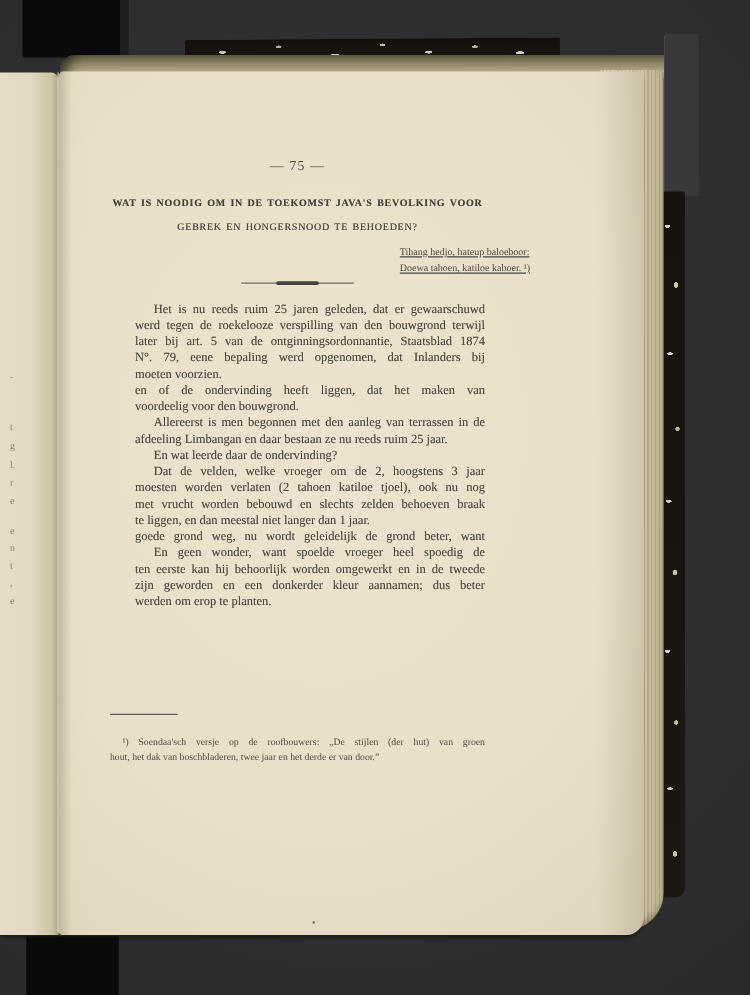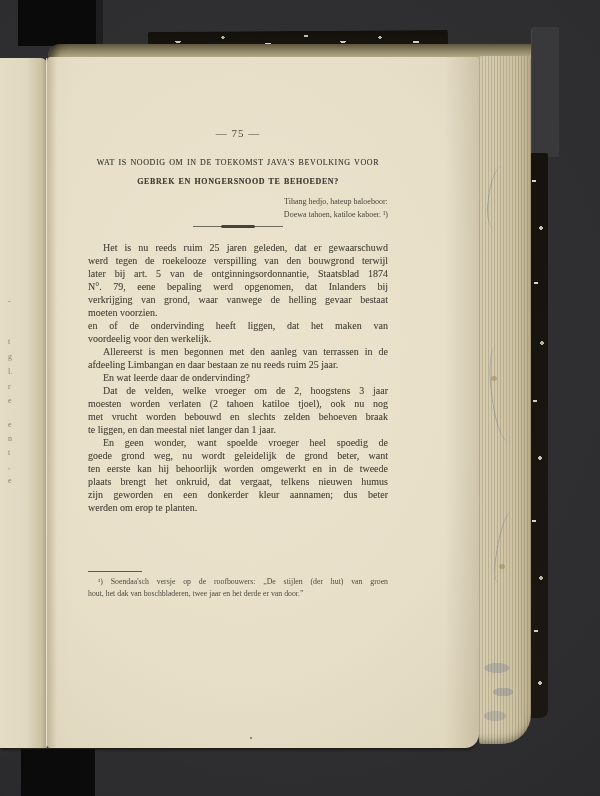--- a/index.html
+++ b/index.html
@@ -72,20 +72,21 @@
 
   .main-page {
     position:absolute; left:47px; top:57px; width:432px; height:691px;
     background:
       linear-gradient(90deg, rgba(150,138,105,0.45) 0px, rgba(222,213,185,0.25) 10px, rgba(0,0,0,0) 26px),
       linear-gradient(90deg, rgba(0,0,0,0) 92%, rgba(120,108,75,0.22) 100%),
       radial-gradient(90% 75% at 45% 42%, var(--page, #ebe3cd) 0%, #e7dfc8 62%, #ded5bc 100%);
     border-radius: 4px 2px 14px 3px;
     box-shadow: 0 4px 3px -2px rgba(20,16,8,0.6);
     color: var(--ink, #4b473c);
+    padding-left: 36px;
   }
   .crease { position:absolute; left:46px; top:58px; width:1px; height:688px; background:rgba(250,245,228,0.8); }
 
   .fore-edge {
     position:absolute; left:479px; top:56px; width:52px; height:688px;
     background-image:
       repeating-linear-gradient(90deg, rgba(120,108,82,0.28) 0 1px, rgba(0,0,0,0) 1px 3px),
       linear-gradient(90deg, #d7cdb0 0%, #cdc2a2 70%, #b8ac8b 100%);
     border-radius: 3px 5px 30px 3px;
     box-shadow: inset 0 -8px 8px -6px rgba(30,24,12,0.5);
@@ -104,44 +105,44 @@
   
   .page-number {
     position:absolute; left:41px; top:70px; width:300px;
     text-align:center; font-size:11px; letter-spacing:1px; color:#4e4a3f;
   }
   .title-line {
     position:absolute; left:41px; width:300px; text-align:center; white-space:nowrap;
     font-size:8px; letter-spacing:0.6px; word-spacing:1px; color:#45413a;
     text-shadow: 0 0 0.5px rgba(69,65,58,0.55);
   }
-  .title-line.l1 { top:101px; }
-  .title-line.l2 { top:120px;font-weight:bold; }
+  .title-line.l1 { top:101px;font-weight:bold; }
+  .title-line.l2 { top:120px; }
   .epigraph {
-    position:absolute; top:138px; right:91px; text-align:center;
-    font-size:8px; line-height:13px; color:#4a463c;
+    position:absolute; top:138px; right:91px; text-align:left;
+    font-size:8px; line-height:13px; color:#4a463c;text-decoration:underline;
   }
   .divider { position:absolute; left:146px; top:169px; width:90px; height:1px; background:#6f6a60; }
   .divider .thick { position:absolute; left:28px; top:-1px; width:34px; height:3px; background:#46423c; border-radius:2px; }
 
   .body-text {
     position:absolute; left:41px; top:184px; width:300px;
     font-size:10px; line-height:13px;
     text-shadow: 0 0 0.4px rgba(75,71,60,0.4);
   }
-  .line { text-align: justify; text-align-last: justify; }
+  .line { text-align: justify; text-align-last: justify; margin-left: 20px; }
   .line.last { text-align-last: left; }
   .line.first { text-indent: 15px; }
 
   .footnote-rule { position:absolute; left:41px; top:514px; width:54px; height:1px; background:#5d5950; }
   .footnote {
     position:absolute; left:41px; top:519px; width:300px;
     font-size:7.8px; line-height:12px; color:#4e4a3f;
   }
-  .footnote .jline { text-align:justify; text-align-last:justify; text-indent:10px; }
+  .footnote .jline { text-align:justify; text-align-last:justify; text-indent:10px;margin-top:12px; }
   .stain-dot { position:absolute; left:203px; top:680px; width:2px; height:2px; border-radius:50%; background:rgba(40,35,25,0.6); }
 </style>
 </head>
 <body>
 
 <div class="stage">
 
   <div class="top-left-gap"></div>
   <div class="cover-seam"></div>
   <div class="top-marble-band"></div>
@@ -183,35 +184,33 @@
       <div>Doewa tahoen, katiloe kaboer. ¹)</div>
     </div>
     <div class="divider">
         <span class="thick"></span>
       </div>
     <div class="body-text">
         <div class="line first">Het is nu reeds ruim 25 jaren geleden, dat er gewaarschuwd</div>
         <div class="line">werd tegen de roekelooze verspilling van den bouwgrond terwijl</div>
         <div class="line">later bij art. 5 van de ontginningsordonnantie, Staatsblad 1874</div>
         <div class="line">N°. 79, eene bepaling werd opgenomen, dat Inlanders bij</div>
-        <div class="line">verkrijging van grond, waar vanwege de helling gevaar bestaat</div>
         <div class="line last">moeten voorzien.</div>
         <div class="line">en of de ondervinding heeft liggen, dat het maken van</div>
-        <div class="line last">voordeelig voor den werkelijk.</div>
+        <div class="line last">voordeelig voor den bouwgrond.</div>
         <div class="line first">Allereerst is men begonnen met den aanleg van terrassen in de</div>
         <div class="line last">afdeeling Limbangan en daar bestaan ze nu reeds ruim 25 jaar.</div>
         <div class="line first last">En wat leerde daar de ondervinding?</div>
         <div class="line first">Dat de velden, welke vroeger om de 2, hoogstens 3 jaar</div>
         <div class="line">moesten worden verlaten (2 tahoen katiloe tjoel), ook nu nog</div>
         <div class="line">met vrucht worden bebouwd en slechts zelden behoeven braak</div>
         <div class="line last">te liggen, en dan meestal niet langer dan 1 jaar.</div>
+        <div class="line">goede grond weg, nu wordt geleidelijk de grond beter, want</div>
         <div class="line first">En geen wonder, want spoelde vroeger heel spoedig de</div>
-        <div class="line">goede grond weg, nu wordt geleidelijk de grond beter, want</div>
         <div class="line">ten eerste kan hij behoorlijk worden omgewerkt en in de tweede</div>
-        <div class="line">plaats brengt het onkruid, dat vergaat, telkens nieuwen humus</div>
         <div class="line">zijn geworden en een donkerder kleur aannamen; dus beter</div>
         <div class="line last">werden om erop te planten.</div>
       </div>
     <div class="footnote-rule"></div>
     <div class="footnote">
       <div class="jline">¹) Soendaa'sch versje op de roofbouwers: „De stijlen (der hut) van groen</div>
       <div>hout, het dak van boschbladeren, twee jaar en het derde er van door.”</div>
     </div>
     <div class="stain-dot"></div>
   </div>

